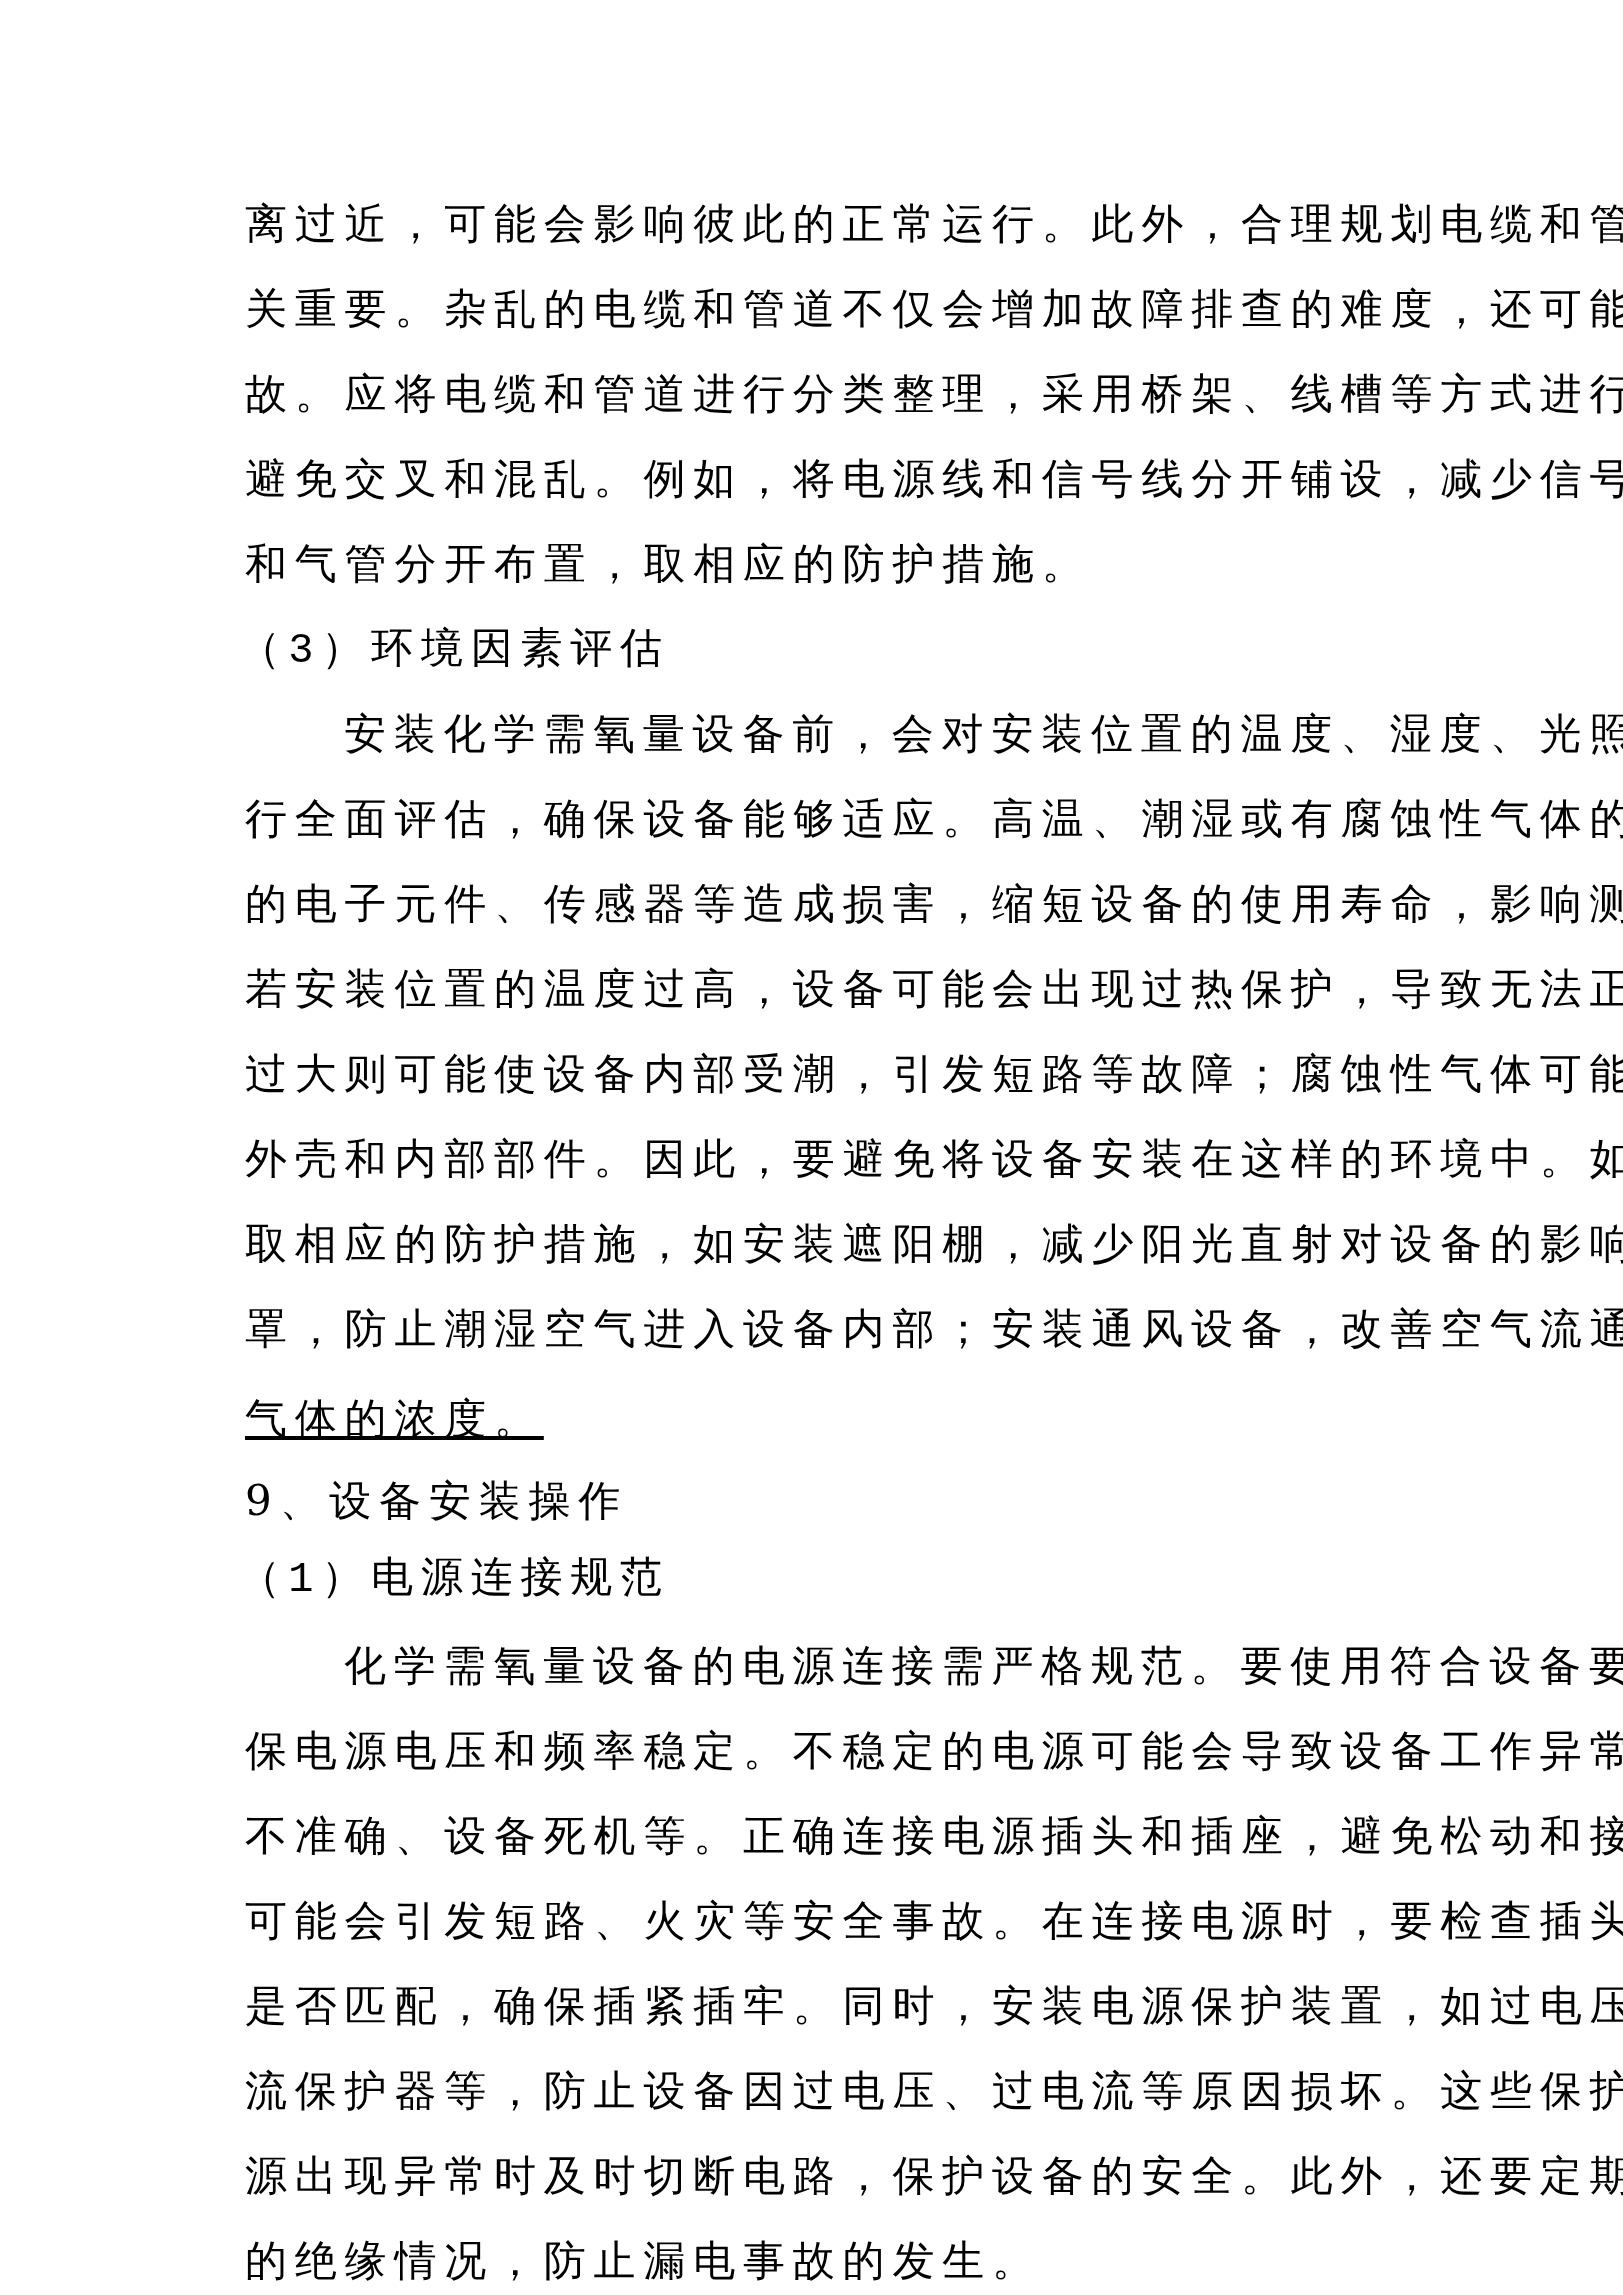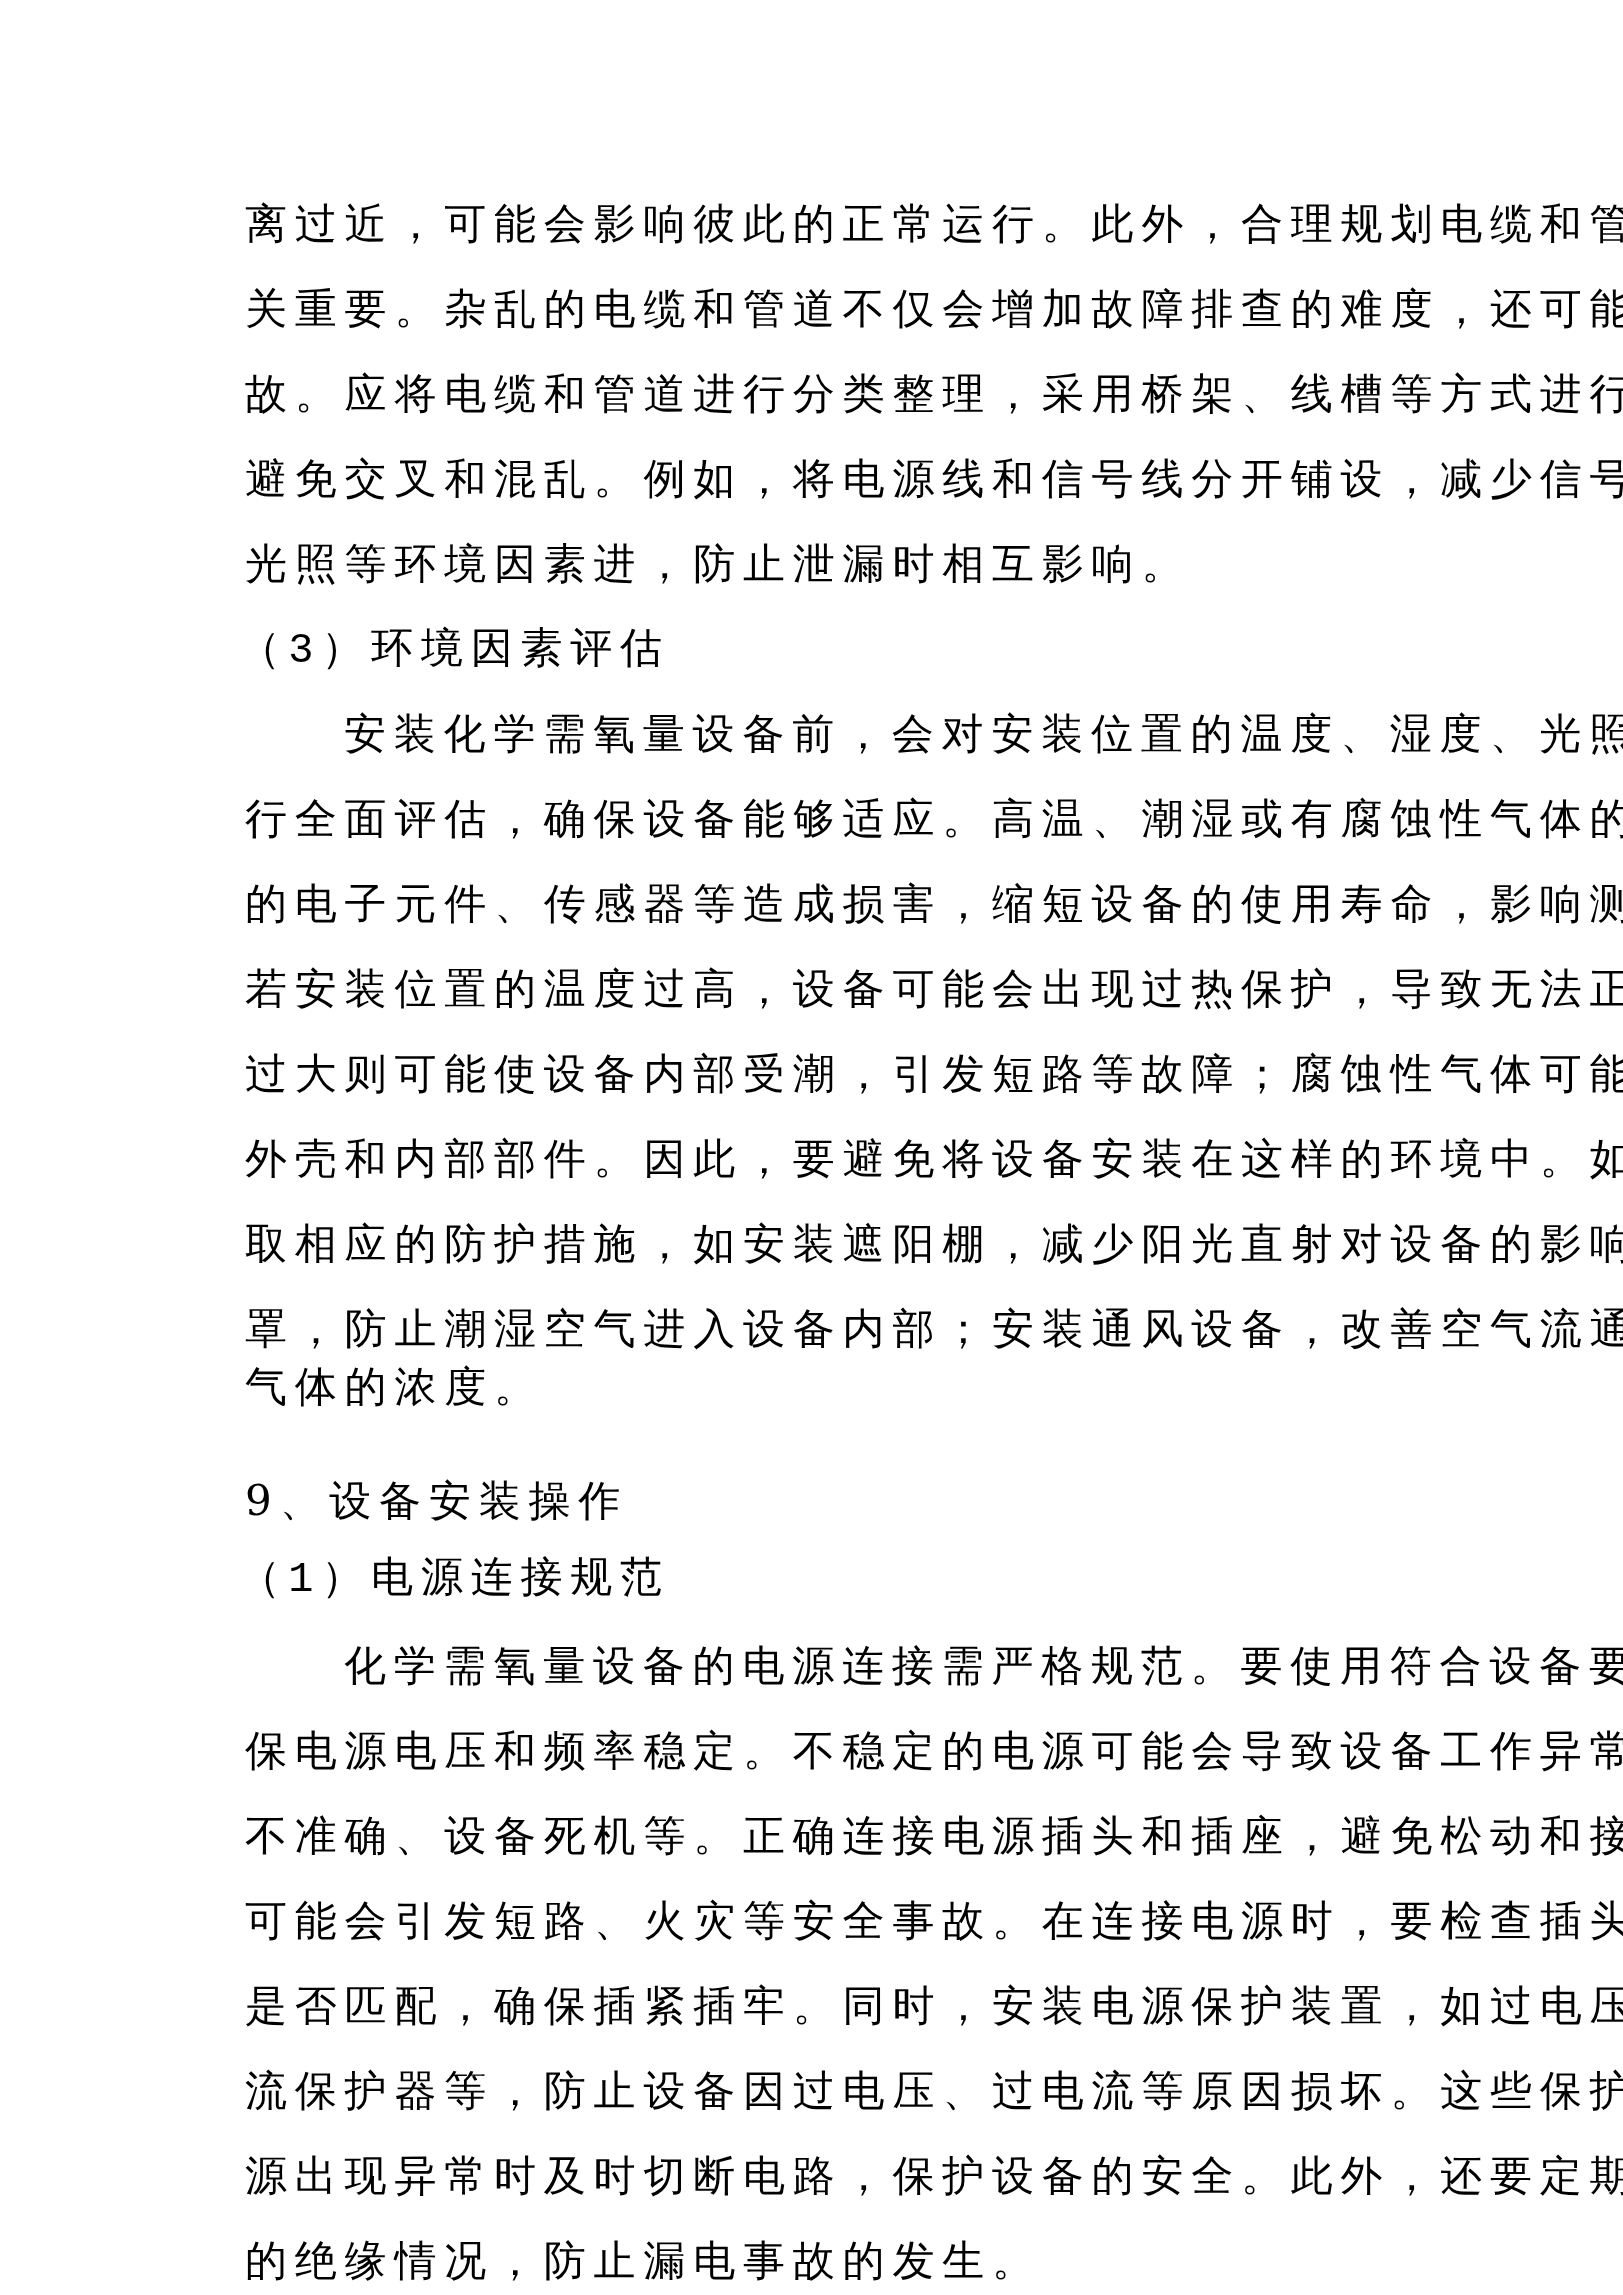--- a/index.html
+++ b/index.html
@@ -35,33 +35,33 @@
 </style>
 </head>
 <body>
 
 <div class="page">
 
   <div class="line" style="top:181px;">离过近，可能会影响彼此的正常运行。此外，合理规划电缆和管道的走向也至</div>
   <div class="line" style="top:266px;">关重要。杂乱的电缆和管道不仅会增加故障排查的难度，还可能引发安全事</div>
   <div class="line" style="top:351px;">故。应将电缆和管道进行分类整理，采用桥架、线槽等方式进行固定和保护，</div>
   <div class="line" style="top:436px;">避免交叉和混乱。例如，将电源线和信号线分开铺设，减少信号干扰；将水管</div>
-  <div class="line" style="top:521px;">光照等环境因素进，防止泄漏时相互影响。</div>
+  <div class="line" style="top:521px;">和气管分开布置，取相应的防护措施。</div>
 
   <div class="line heading-sub" style="top:609px; left:-6.5px;">（3）环境因素评估</div>
 
   <div class="line indent" style="top:691px;">安装化学需氧量设备前，会对安装位置的温度、湿度、光照等环境因素进</div>
   <div class="line" style="top:776px;">行全面评估，确保设备能够适应。高温、潮湿或有腐蚀性气体的环境会对设备</div>
   <div class="line" style="top:861px;">的电子元件、传感器等造成损害，缩短设备的使用寿命，影响测量的准确性。</div>
   <div class="line" style="top:946px;">若安装位置的温度过高，设备可能会出现过热保护，导致无法正常工作；湿度</div>
   <div class="line" style="top:1031px;">过大则可能使设备内部受潮，引发短路等故障；腐蚀性气体可能会腐蚀设备的</div>
   <div class="line" style="top:1116px;">外壳和内部部件。因此，要避免将设备安装在这样的环境中。如有必要，可采</div>
   <div class="line" style="top:1201px;">取相应的防护措施，如安装遮阳棚，减少阳光直射对设备的影响；安装防潮</div>
   <div class="line" style="top:1286px;">罩，防止潮湿空气进入设备内部；安装通风设备，改善空气流通，降低腐蚀性</div>
-  <div class="line" style="top:1344px;">气体的浓度。</div>
+  <div class="line" style="top:1376px;text-decoration:underline;">气体的浓度。</div>
 
   <div class="line" style="top:1458px;">9、设备安装操作</div>
 
   <div class="line heading-sub" style="top:1538px; left:-6.5px;text-align:right;">（1）电源连接规范</div>
 
   <div class="line indent" style="top:1623px;">化学需氧量设备的电源连接需严格规范。要使用符合设备要求的电源，确</div>
   <div class="line" style="top:1708px;">保电源电压和频率稳定。不稳定的电源可能会导致设备工作异常，如测量结果</div>
   <div class="line" style="top:1793px;">不准确、设备死机等。正确连接电源插头和插座，避免松动和接触不良，否则</div>
   <div class="line" style="top:1878px;">可能会引发短路、火灾等安全事故。在连接电源时，要检查插头和插座的规格</div>
   <div class="line" style="top:1963px;">是否匹配，确保插紧插牢。同时，安装电源保护装置，如过电压保护器、过电</div>

